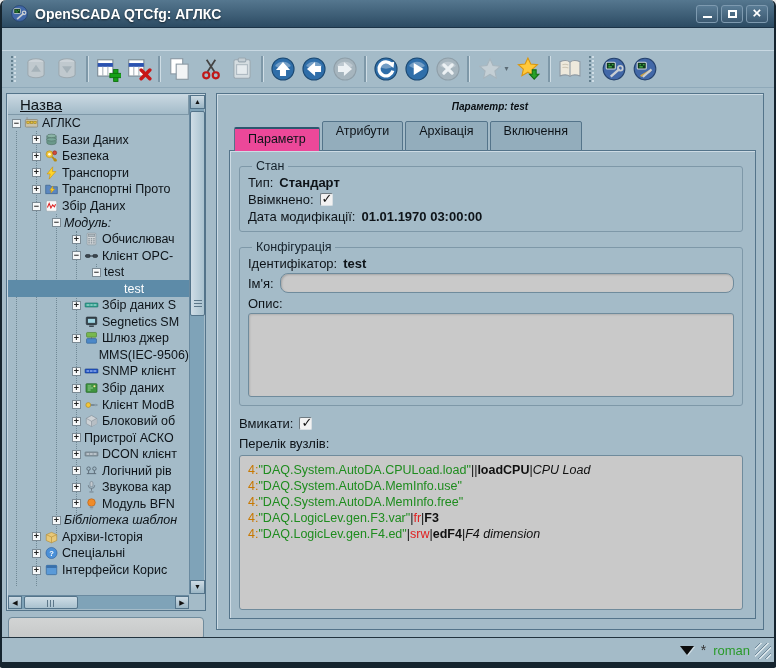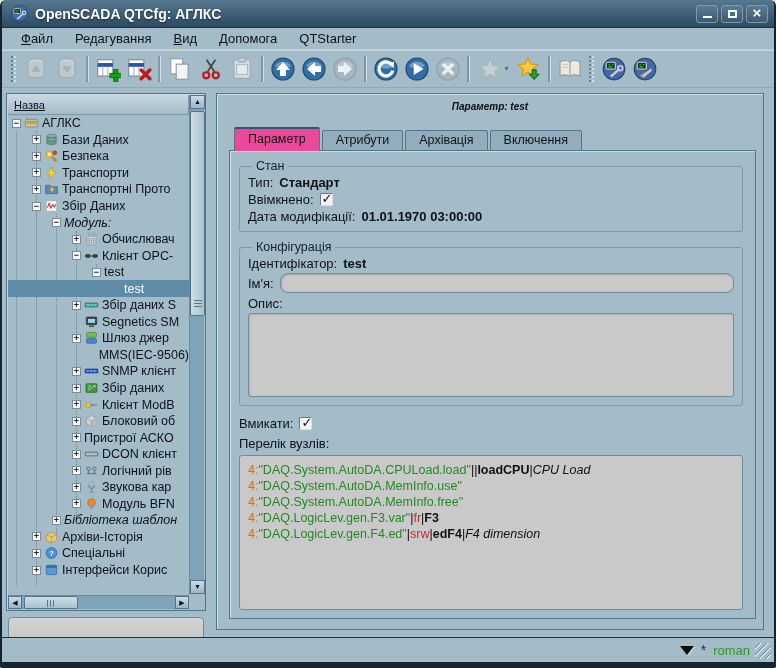--- a/index.html
+++ b/index.html
@@ -27,22 +27,22 @@
            background:#a4bbc8;border-bottom:1px solid #8fa9b9;box-shadow:0 1px 0 #c8d8e2 inset;}
   .tb-btn{width:31px;height:31px;border:none;background:transparent;display:flex;align-items:center;justify-content:center;padding:0;}
   .tb-btn svg{width:26px;height:26px;}
   .tb-btn.dis{opacity:.8;}
   .tb-sep{width:2px;height:26px;margin:0 4px;background:#7e98a8;box-shadow:1px 0 0 #cfdde5;}
   .tb-handle{width:5px;height:26px;margin:0 4px;border-left:2px dotted #64808f;border-right:2px dotted #cfdde5;}
   .dd{font-size:8px;color:#4a5861;margin-left:1px;}
   
   .tree-frame{position:absolute;left:4px;top:93px;width:200px;height:518px;border:1px solid #54748a;
               background:#a4bbc8;box-shadow:inset 1px 1px 0 #c8d8e2;}
-  .tree-header{position:absolute;left:1px;top:1px;right:16px;height:20px;line-height:20px;padding-left:6px;
-               font-size:11px;color:#0d1318;background:linear-gradient(#c9d8e1,#a3bbc9);
+  .tree-header{position:absolute;left:1px;top:1px;right:16px;height:20px;line-height:20px;padding-left:12px;
+               font-size:15px;color:#0d1318;background:linear-gradient(#c9d8e1,#a3bbc9);
                border-bottom:1px solid #7e98a8;border-right:1px solid #7e98a8;text-decoration:underline;}
   .tree-viewport{position:absolute;left:1px;top:21px;right:16px;bottom:16px;overflow:hidden;}
   .tree-row{position:relative;display:flex;align-items:center;height:16.55px;gap:3px;font-size:12.5px;
             color:#0d1318;white-space:nowrap;z-index:1;}
   .tree-row.selected{background:#5d8ba8;color:#fff;}
   .expander{flex:0 0 9px;width:9px;height:9px;background:#f6f8f9;border:1px solid #7b8a94;
             font-size:9px;line-height:7px;text-align:center;font-weight:bold;color:#222;}
   .exp-space{flex:0 0 9px;width:9px;height:9px;}
   .ti{flex:0 0 15px;width:15px;height:14px;}
   .ti svg{width:15px;height:14px;}
@@ -70,21 +70,21 @@
          background:repeating-linear-gradient(90deg,#5c7789 0 1px,transparent 1px 3px);}
   .scroll-corner{position:absolute;right:1px;bottom:1px;width:15px;height:14px;background:#a4bbc8;}
   .tree-bottom{position:absolute;left:6px;top:617px;width:196px;height:23px;background:linear-gradient(#d2d4d4,#c6c8c8);
                border:1px solid #6f8b9c;border-radius:4px;}
   
   .panel{position:absolute;left:214px;top:93px;width:548px;height:537px;background:#a4bbc8;
          border:1px solid #54748a;box-shadow:inset 1px 1px 0 #cddbe4;}
   .panel-title{position:absolute;left:0;right:0;top:7px;text-align:center;font-size:10px;font-weight:bold;
                font-style:italic;color:#090e12;}
   .tabbar{position:absolute;left:17px;top:33px;height:24px;display:flex;align-items:flex-end;z-index:2;}
-  .tab{height:21px;line-height:19px;padding:0 13px;background:#93adbc;border:1px solid #54748a;
+  .tab{height:30px;line-height:19px;padding:0 13px;background:#93adbc;border:1px solid #54748a;
        border-radius:2px 2px 0 0;margin-right:2px;font-size:12.5px;color:#0d1318;}
   .tab.active{height:24px;line-height:21px;background:#ec4899;border-top:2px solid #2d566f;border-bottom:none;}
   .tabframe{position:absolute;left:12px;top:56px;right:7px;bottom:10px;border:1px solid #54748a;
             box-shadow:inset 1px 1px 0 #cddbe4;display:flex;flex-direction:column;padding:8px 10px 8px 9px;}
   fieldset.group{margin:0 2px 8px 0;border:1px solid #7e98a8;border-radius:3px;padding:0 8px 5px;min-inline-size:0;}
   fieldset.group legend{padding:0 4px;margin-left:4px;font-size:12.5px;color:#14212b;}
   .frow{display:flex;align-items:center;margin:2px 0;font-size:13px;gap:6px;color:#0d1318;}
   .bv{font-weight:bold;}
   .cb{position:relative;width:13px;height:13px;background:#f2f2f2;border:1px solid;
       border-color:#6e7a81 #d9dfe3 #d9dfe3 #6e7a81;border-radius:2px;}
@@ -130,27 +130,20 @@
         <span class="glyph-min"></span>
       </span>
     <span class="wbtn">
         <span class="glyph-max"></span>
       </span>
     <span class="wbtn">
         <span class="glyph-close">×</span>
       </span>
   </div>
 
-  <div class="menubar" id="menubar">
-      <span class="menu-item"><u>Ф</u>айл</span>
-      <span class="menu-item">Редагування</span>
-      <span class="menu-item"><u>В</u>ид</span>
-      <span class="menu-item"><u>Д</u>опомога</span>
-      <span class="menu-item">QTStarter</span>
-    </div>
 
   <div class="toolbar" id="toolbar">
       <div class="tb-handle"></div>
       <button class="tb-btn dis">
         <span style="display:flex">
           <svg viewBox="0 0 24 24">
             <ellipse cx="12" cy="5.5" rx="7.5" ry="3" fill="#d6dadc" stroke="#9aa4aa"></ellipse>
             <path d="M4.5 5.5v11.5c0 1.7 3.4 3 7.5 3s7.5-1.3 7.5-3V5.5" fill="#c8cdd0" stroke="#9aa4aa"></path>
             <path d="M12 8l4.5 6.5h-9z" fill="#a6b0b6"></path>
           </svg>

